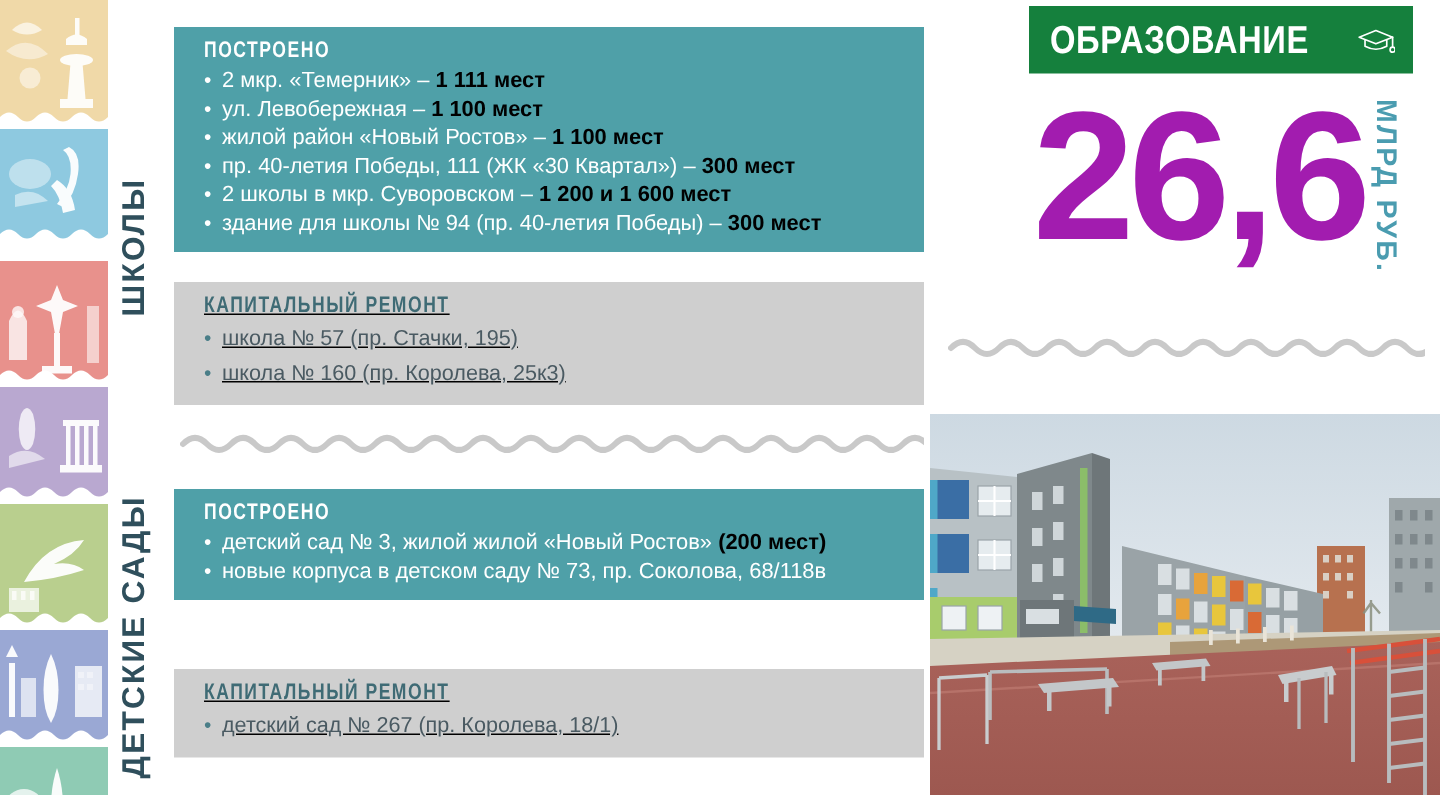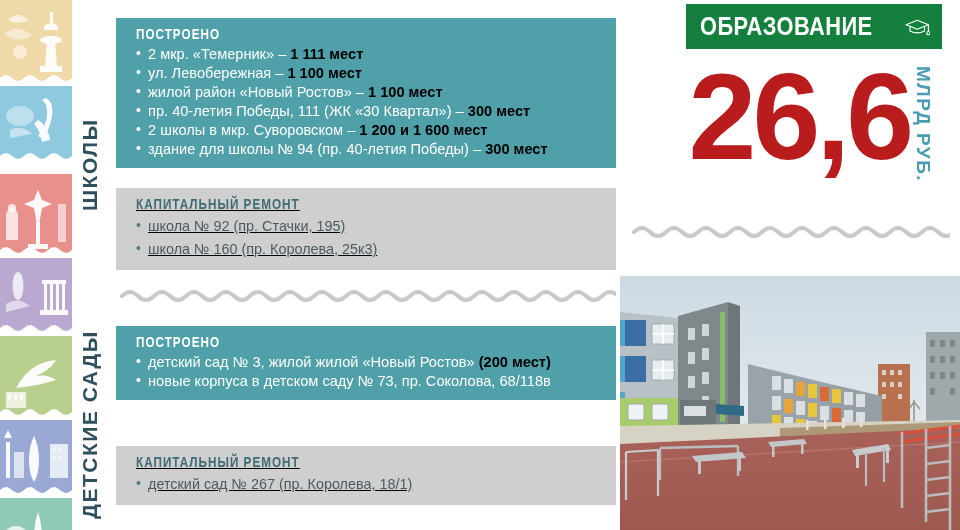--- a/index.html
+++ b/index.html
@@ -137,21 +137,21 @@
   
   #big-number {
     position: absolute;
     left: 640px; top: 56px;
     width: 270px;
     text-align: right;
     font-family: "Liberation Sans", sans-serif;
     font-weight: bold;
     font-size: 122px;
     line-height: 122px;
-    color: #b91c1c;
+    color: #a21caf;
     letter-spacing: -4px;
   }
   #big-number-unit {
     position: absolute;
     left: 912px; top: 66px;
     writing-mode: vertical-rl;
     font-family: "Liberation Sans", sans-serif;
     font-weight: bold;
     font-size: 19px;
     letter-spacing: 1.5px;
@@ -274,21 +274,21 @@
       <li><span>жилой район «Новый Ростов» – </span><b>1 100 мест</b></li>
       <li><span>пр. 40-летия Победы, 111 (ЖК «30 Квартал») – </span><b>300 мест</b></li>
       <li><span>2 школы в мкр. Суворовском – </span><b>1 200 и 1 600 мест</b></li>
       <li><span>здание для школы № 94 (пр. 40-летия Победы) – </span><b>300 мест</b></li>
     </ul>
   </div>
 
   <div class="panel gray" id="panel-schools-repair">
     <div class="panel-title">КАПИТАЛЬНЫЙ РЕМОНТ</div>
     <ul class="items">
-      <li><span>школа № 92 (пр. Стачки, 195)</span></li>
+      <li><span>школа № 57 (пр. Стачки, 195)</span></li>
       <li><span>школа № 160 (пр. Королева, 25к3)</span></li>
     </ul>
   </div>
 
   <svg class="wave" id="wave-left" viewBox="0 0 496 16" preserveAspectRatio="none">
     <path d="M2 10 q8 -8 16 0 t16 0 t16 0 t16 0 t16 0 t16 0 t16 0 t16 0 t16 0 t16 0 t16 0 t16 0 t16 0 t16 0 t16 0 t16 0 t16 0 t16 0 t16 0 t16 0 t16 0 t16 0 t16 0 t16 0 t16 0 t16 0 t16 0 t16 0 t16 0 t16 0 t16 0" fill="none" stroke="#c9c9c9" stroke-width="4" stroke-linecap="round"></path>
   </svg>
 
   <div class="panel teal" id="panel-kg-built">
     <div class="panel-title">ПОСТРОЕНО</div>

